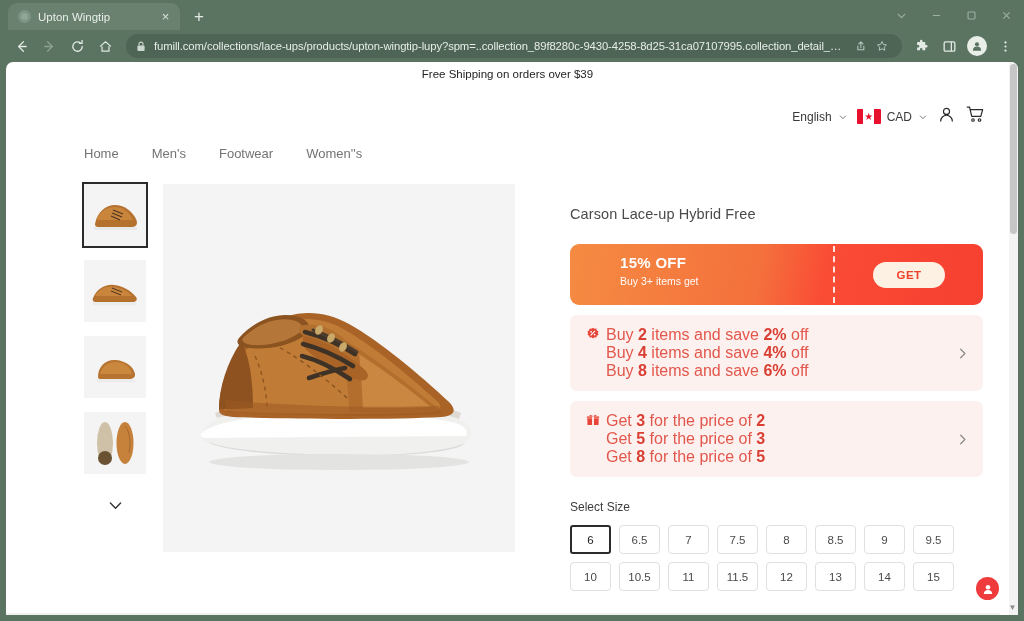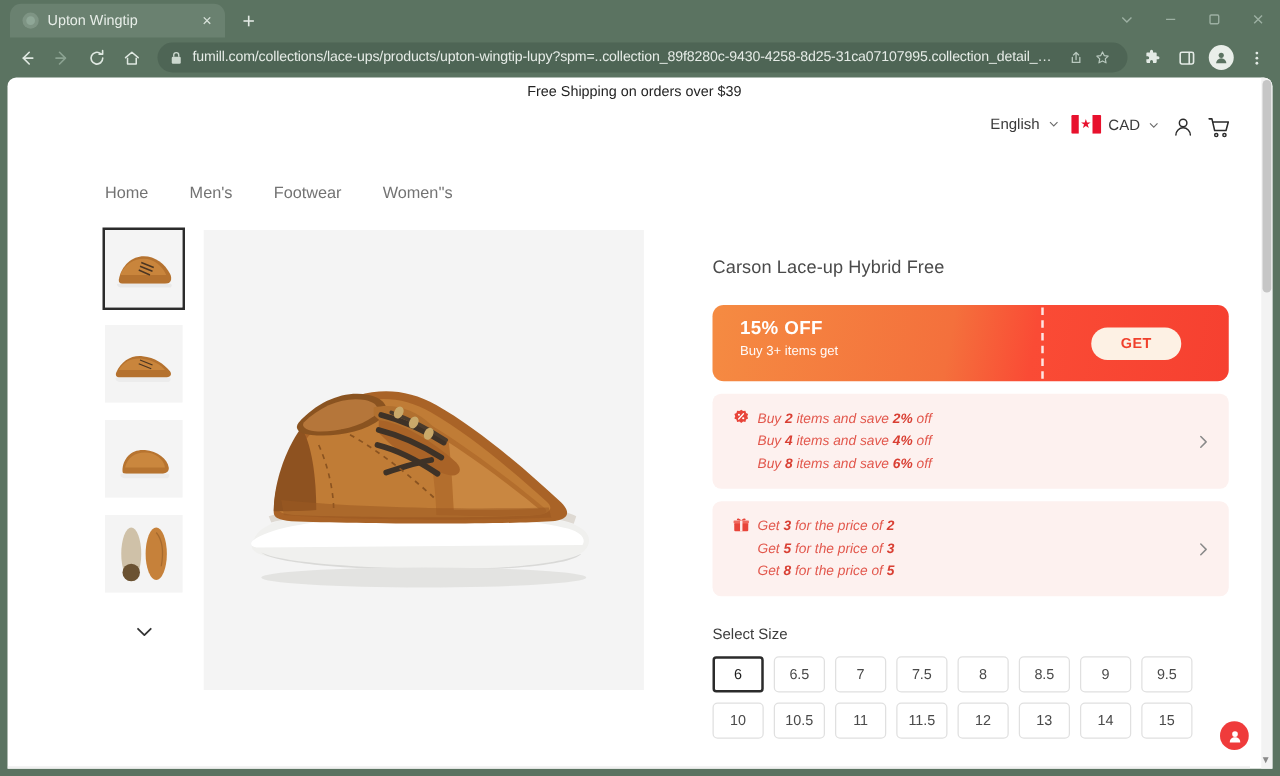--- a/index.html
+++ b/index.html
@@ -148,21 +148,21 @@
 
   
   .announce {
     height: 24px;
     display: flex; align-items: center; justify-content: center;
     font-size: 11.5px; color: #232323;
   }
 
   
   .utilrow {
-    display: flex; align-items: flex-start; justify-content: flex-end;
+    display: flex; align-items: flex-end; justify-content: flex-end;
     gap: 9px;
     padding: 6px 24px 0 0;
     height: 38px;
   }
   .util {
     display: flex; align-items: center; gap: 6px;
     font-size: 12px; color: #3a3a3a;
   }
   .chev-sm { color:#6b6b6b; display:flex; }
   .flag {
@@ -242,20 +242,21 @@
     border-radius: 9px;
     display: flex;
     overflow: hidden;
     position: relative;
     background: linear-gradient(100deg,#f58b42 0%, #f4703c 46%, #fa4b35 62%, #f64030 100%);
   }
   .coupon-left {
     flex: 1 1 auto;
     padding: 10px 0 0 22px;
     color: #ffffff;
+    margin-left: 28px;
   }
   .coupon-h { font-size: 15px; font-weight: bold; letter-spacing: .3px; }
   .coupon-s { font-size: 10.5px; margin-top: 4px; opacity: .97; }
   .coupon-divider {
     width: 0; border-left: 2px dashed rgba(255,255,255,.85);
     margin: 2px 0;
     flex: 0 0 auto;
   }
   .coupon-right {
     width: 148px; flex: 0 0 auto;
@@ -274,23 +275,22 @@
     margin-top: 10px;
     background: #fdf1ef;
     border-radius: 7px;
     display: flex; align-items: center;
     padding: 11px 14px 11px 16px;
     min-height: 63px;
   }
   .promo-icon { width: 15px; flex: 0 0 auto; margin-top: 1px; align-self: flex-start; }
   .promo-lines { flex: 1 1 auto; padding-left: 5px; }
   .promo-line {
-    font-size: 11px; color: #e2574c; line-height: 18px;
+    font-size: 16px; color: #e2574c; line-height: 18px;
     white-space: nowrap;
-    font-style: italic;
   }
   .promo-line b { color: #d93f33; font-weight: bold; }
   .promo-chev { flex: 0 0 auto; color: #8a8a8a; display:flex; padding-left:8px; }
 
   
   .size-label { font-size: 12px; color: #3c3c3c; margin-top: 23px; }
   .size-grid {
     display: flex; flex-wrap: wrap; gap: 8px;
     margin-top: 11px;
     width: 390px;

